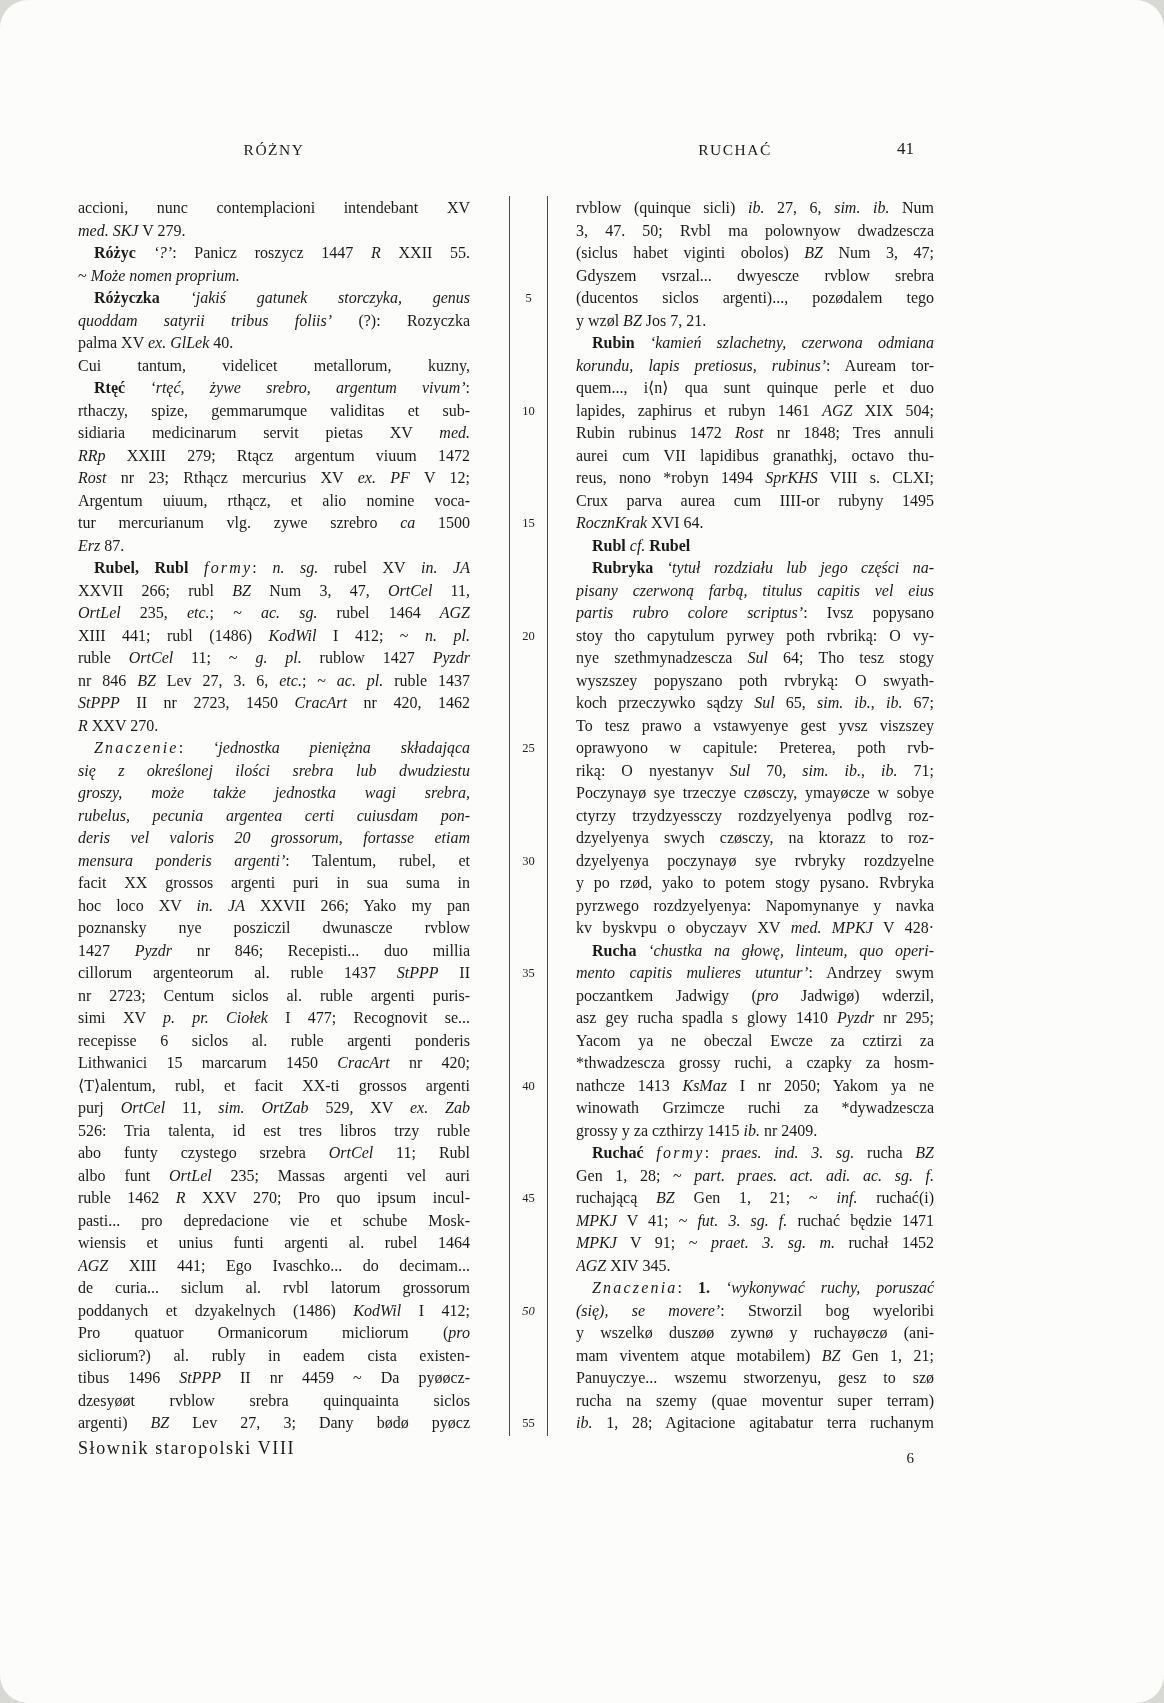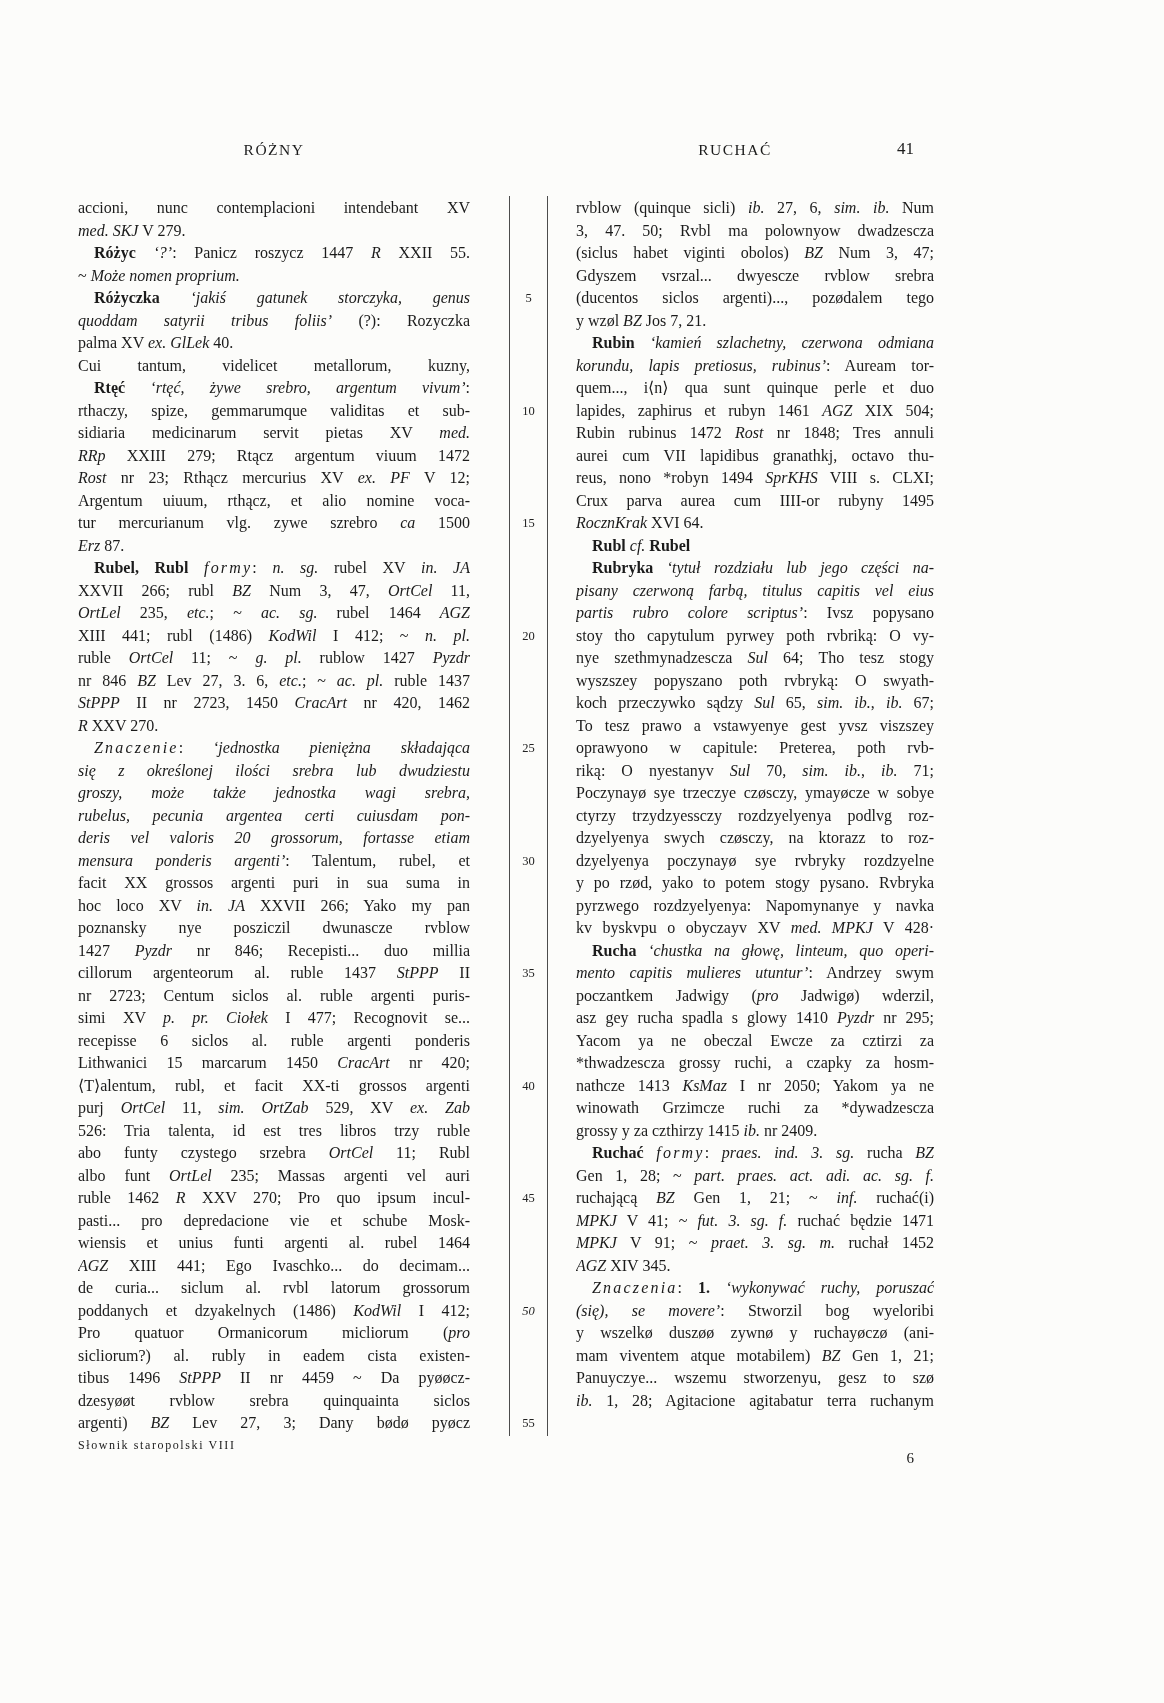--- a/index.html
+++ b/index.html
@@ -1,34 +1,34 @@
 <!DOCTYPE html>
 <html><head>
 <meta charset="utf-8">
 <style>
   html,body{margin:0;padding:0;background:#d8d8d4;}
   .page{position:relative;width:1164px;height:1703px;background:#fcfcfa;
-        font-family:"Liberation Serif","DejaVu Serif",serif;color:#1b1b1b;overflow:hidden;}
+        font-family:"Liberation Serif","DejaVu Serif",serif;color:#1b1b1b;overflow:hidden;border-radius:28px;}
   .head-left,.head-right{position:absolute;top:141px;font-size:15.5px;letter-spacing:1.5px;text-align:center;}
   .head-left{left:78px;width:392px;}
   .head-right{left:556px;width:358px;}
   .page-number{position:absolute;top:139px;left:846px;width:68px;text-align:right;font-size:17px;}
   .col{position:absolute;top:197px;}
   .col-left{left:78px;width:392px;}
   .col-right{left:556px;width:358px;margin-left:20px;}
   .line{height:22.5px;line-height:22.5px;font-size:16px;text-align:justify;text-align-last:justify;overflow:hidden;white-space:normal;}
   .line.short{text-align-last:left;}
   .line b{font-weight:bold;}
   .line i.sp{font-style:italic;letter-spacing:2.2px;}
   .rule{position:absolute;top:196px;height:1240px;width:1px;background:#4c4c4c;}
   .rule-left{left:509px;}
   .rule-right{left:547px;}
   .gutter{position:absolute;top:197px;left:510px;width:37px;height:1240px;}
   .lnum{position:absolute;left:0;width:100%;text-align:center;font-size:12.5px;line-height:22.5px;color:#222;}
-  .footer-volume{position:absolute;top:1438px;left:78px;font-size:12px;letter-spacing:1.6px;}
+  .footer-volume{position:absolute;top:1438px;left:78px;font-size:18px;letter-spacing:1.6px;}
   .footer-signature{position:absolute;top:1450px;left:846px;width:68px;text-align:right;font-size:15px;}
 </style>
 </head>
 <body>
 
 <div class="page">
   <div class="head-left">RÓŻNY</div>
   <div class="head-right">RUCHAĆ</div>
   <div class="page-number">41</div>
 
@@ -153,18 +153,19 @@
       <div class="line">Gen 1, 28; ~ <i>part. praes. act. adi. ac. sg. f.</i></div>
       <div class="line">ruchającą <i>BZ</i> Gen 1, 21; ~ <i>inf.</i> ruchać(i)</div>
       <div class="line"><i>MPKJ</i> V 41; ~ <i>fut. 3. sg. f.</i> ruchać będzie 1471</div>
       <div class="line"><i>MPKJ</i> V 91; ~ <i>praet. 3. sg. m.</i> ruchał 1452</div>
       <div class="line short"><i>AGZ</i> XIV 345.</div>
       <div class="line"> <i class="sp">Znaczenia</i>: <b>1.</b> <i>‘wykonywać ruchy, poruszać</i></div>
       <div class="line"><i>(się), se movere’</i>: Stworzil bog wyeloribi</div>
       <div class="line">y wszelkø duszøø zywnø y ruchayøczø (ani-</div>
       <div class="line">mam viventem atque motabilem) <i>BZ</i> Gen 1, 21;</div>
       <div class="line">Panuyczye... wszemu stworzenyu, gesz to szø</div>
+      <div class="line">rucha na szemy (quae moventur super terram)</div>
       <div class="line"><i>ib.</i> 1, 28; Agitacione agitabatur terra ruchanym</div>
     </div>
 
   <div class="footer-volume">Słownik staropolski VIII</div>
   <div class="footer-signature">6</div>
 </div>
 
 </body></html>

